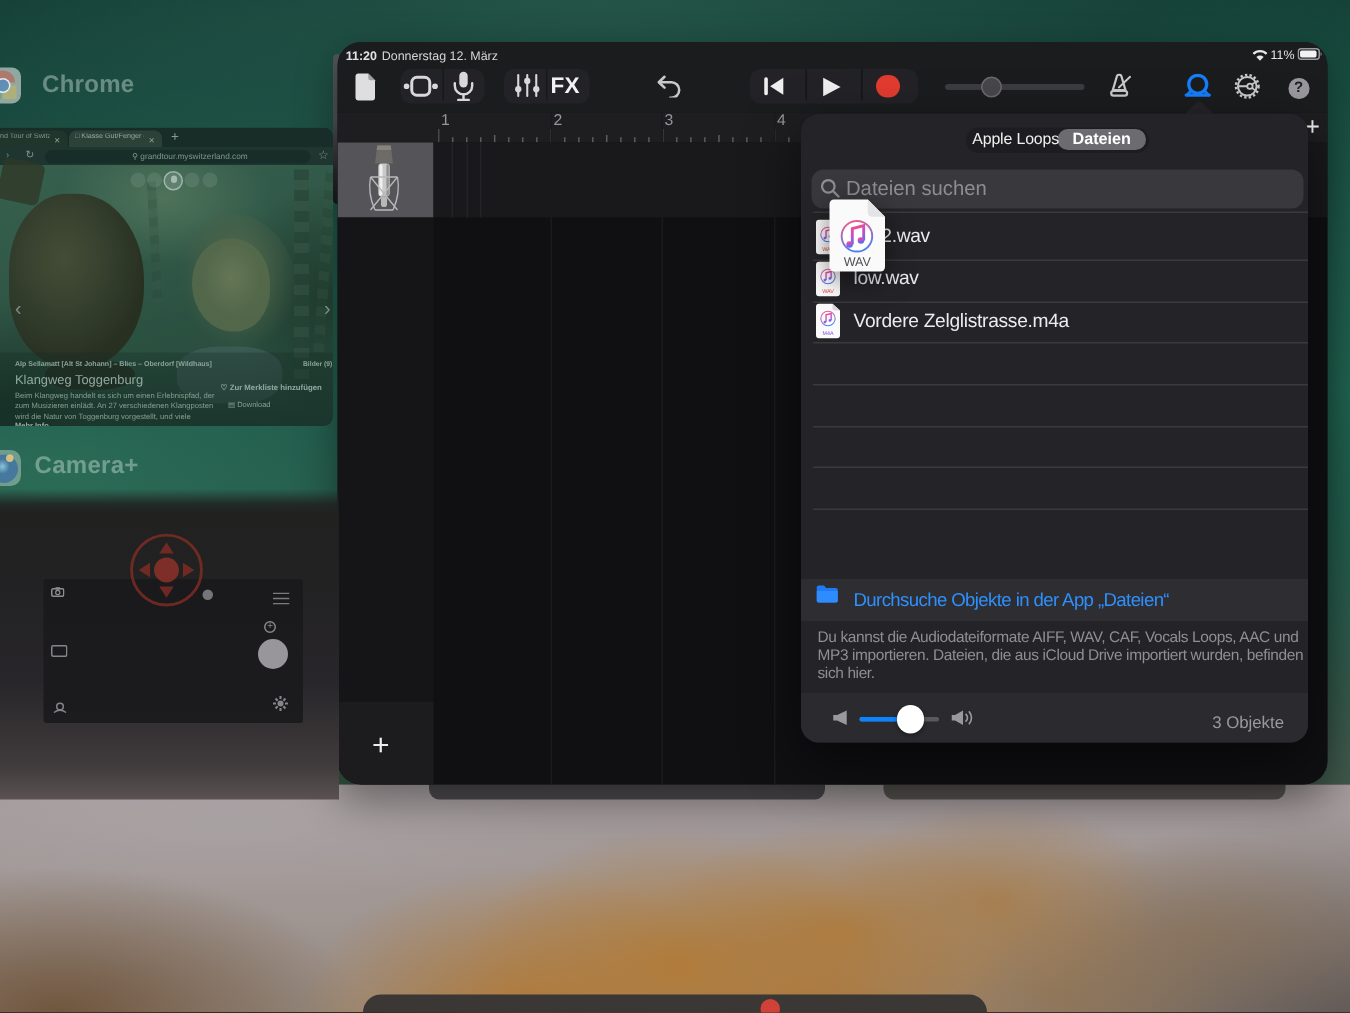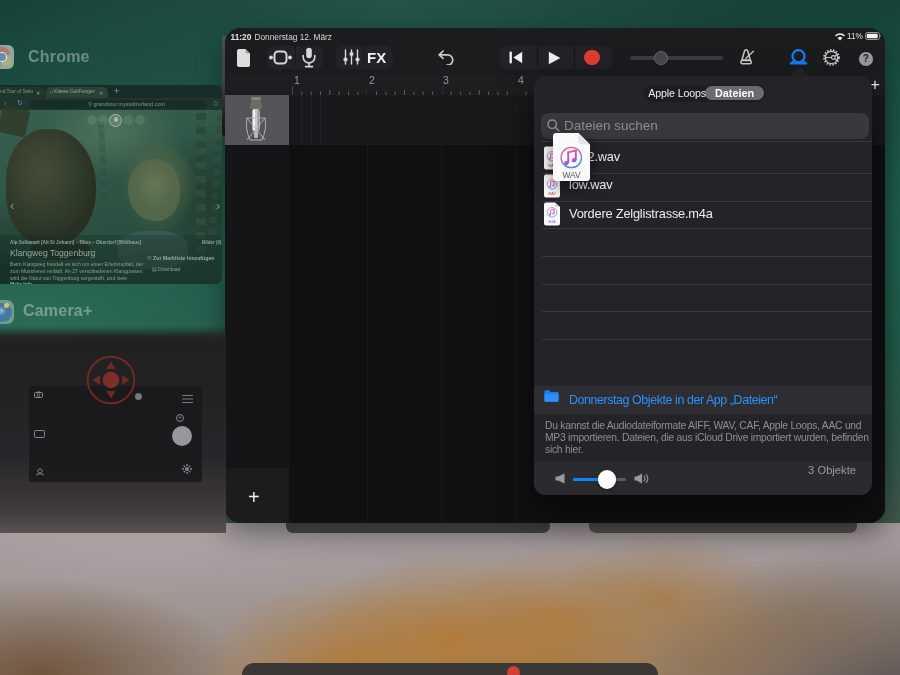--- a/index.html
+++ b/index.html
@@ -419,36 +419,36 @@
         <circle cx="10.3" cy="11.6" r="0.9" fill="url(#noteg)"></circle>
       <text x="9" y="21" font-size="3.6" fill="#8a5ad6" text-anchor="middle" font-family="Liberation Sans">M4A</text>
       </svg>
     <span class="rowtext" style="left:35px;top:129.5px;">Vordere Zelglistrasse.m4a</span>
 
     <div id="bluerow">
       <svg style="position:absolute;left:9.5px;top:4px;" width="15" height="12" viewBox="0 0 15 12">
         <path d="M0.5 1.5 a1.2 1.2 0 0 1 1.2-1.2 h3.6 l1.5 1.7 h6.5 a1.2 1.2 0 0 1 1.2 1.2 v7.3 a1.2 1.2 0 0 1-1.2 1.2 H1.7 a1.2 1.2 0 0 1-1.2-1.2 Z" fill="#1f7bf5"></path>
         <path d="M0.5 4 h14 v6.5 a1.2 1.2 0 0 1-1.2 1.2 H1.7 a1.2 1.2 0 0 1-1.2-1.2 Z" fill="#2e8cff"></path>
       </svg>
-      <span style="position:absolute;left:35px;top:6.5px;font-size:12.4px;letter-spacing:-0.4px;">Donnerstag Objekte in der App „Dateien“</span>
+      <span style="position:absolute;left:35px;top:6.5px;font-size:12.4px;letter-spacing:-0.4px;">Durchsuche Objekte in der App „Dateien“</span>
     </div>
-    <div id="infotext"><span style="white-space:nowrap;">Du kannst die Audiodateiformate AIFF, WAV, CAF, Apple Loops, AAC und</span><br><span style="white-space:nowrap;">MP3 importieren. Dateien, die aus iCloud Drive importiert wurden, befinden</span><br><span style="white-space:nowrap;">sich hier.</span></div>
+    <div id="infotext"><span style="white-space:nowrap;">Du kannst die Audiodateiformate AIFF, WAV, CAF, Vocals Loops, AAC und</span><br><span style="white-space:nowrap;">MP3 importieren. Dateien, die aus iCloud Drive importiert wurden, befinden</span><br><span style="white-space:nowrap;">sich hier.</span></div>
 
     <div id="popbottom">
       <svg style="position:absolute;left:21px;top:11px;" width="10" height="11" viewBox="0 0 10 11">
         <path d="M0.5 3.6 h2.6 L9.5 0.6 v9.8 L3.1 7.4 H0.5 Z" fill="#98989d"></path>
       </svg>
       <div style="position:absolute;left:38.5px;top:16.2px;width:53px;height:2.6px;border-radius:1.3px;background:#5a5a5e;"></div>
       <div style="position:absolute;left:38.5px;top:16.2px;width:34px;height:2.6px;border-radius:1.3px;background:#0a84ff;"></div>
       <div style="position:absolute;left:63.5px;top:8.3px;width:18.5px;height:18.5px;border-radius:50%;background:#fff;box-shadow:0 1px 3px rgba(0,0,0,.4);"></div>
       <svg style="position:absolute;left:100px;top:11px;" width="16" height="11" viewBox="0 0 16 11">
         <path d="M0.5 3.6 h2.2 L8 0.6 v9.8 L2.7 7.4 H0.5 Z" fill="#98989d"></path>
         <path d="M10 3.2 a3.2 3.2 0 0 1 0 4.6 M12.2 1.6 a6 6 0 0 1 0 7.8" fill="none" stroke="#98989d" stroke-width="1.1" stroke-linecap="round"></path>
       </svg>
-      <span style="position:absolute;right:16px;top:2px;font-size:11.2px;color:#98989d;">3 Objekte</span>
+      <span style="position:absolute;right:16px;top:14px;font-size:11.2px;color:#98989d;">3 Objekte</span>
     </div>
   </div>
 
   <svg class="abs" style="left:551px;top:131px;filter:drop-shadow(0 5px 9px rgba(0,0,0,.5));" width="41" height="52" viewBox="0 0 41 52">
     <path d="M2 5 a3 3 0 0 1 3-3 h22.5 L39 13.5 V47 a3 3 0 0 1-3 3 H5 a3 3 0 0 1-3-3 Z" fill="#fafafa"></path>
     <path d="M27.5 2 L39 13.5 h-8.5 a3 3 0 0 1-3-3 Z" fill="#e4e4e8"></path>
     <circle cx="20.3" cy="26.5" r="10.2" fill="#fff" stroke="url(#ringg)" stroke-width="1.3"></circle>
     <path d="M17.2 32 v-10.6 l7.6-2 v9.9" stroke="url(#noteg)" stroke-width="1.9" fill="none"></path>
     <circle cx="15.4" cy="32" r="2.2" fill="url(#noteg)"></circle>
       <circle cx="23" cy="29.3" r="2.2" fill="url(#noteg)"></circle>

